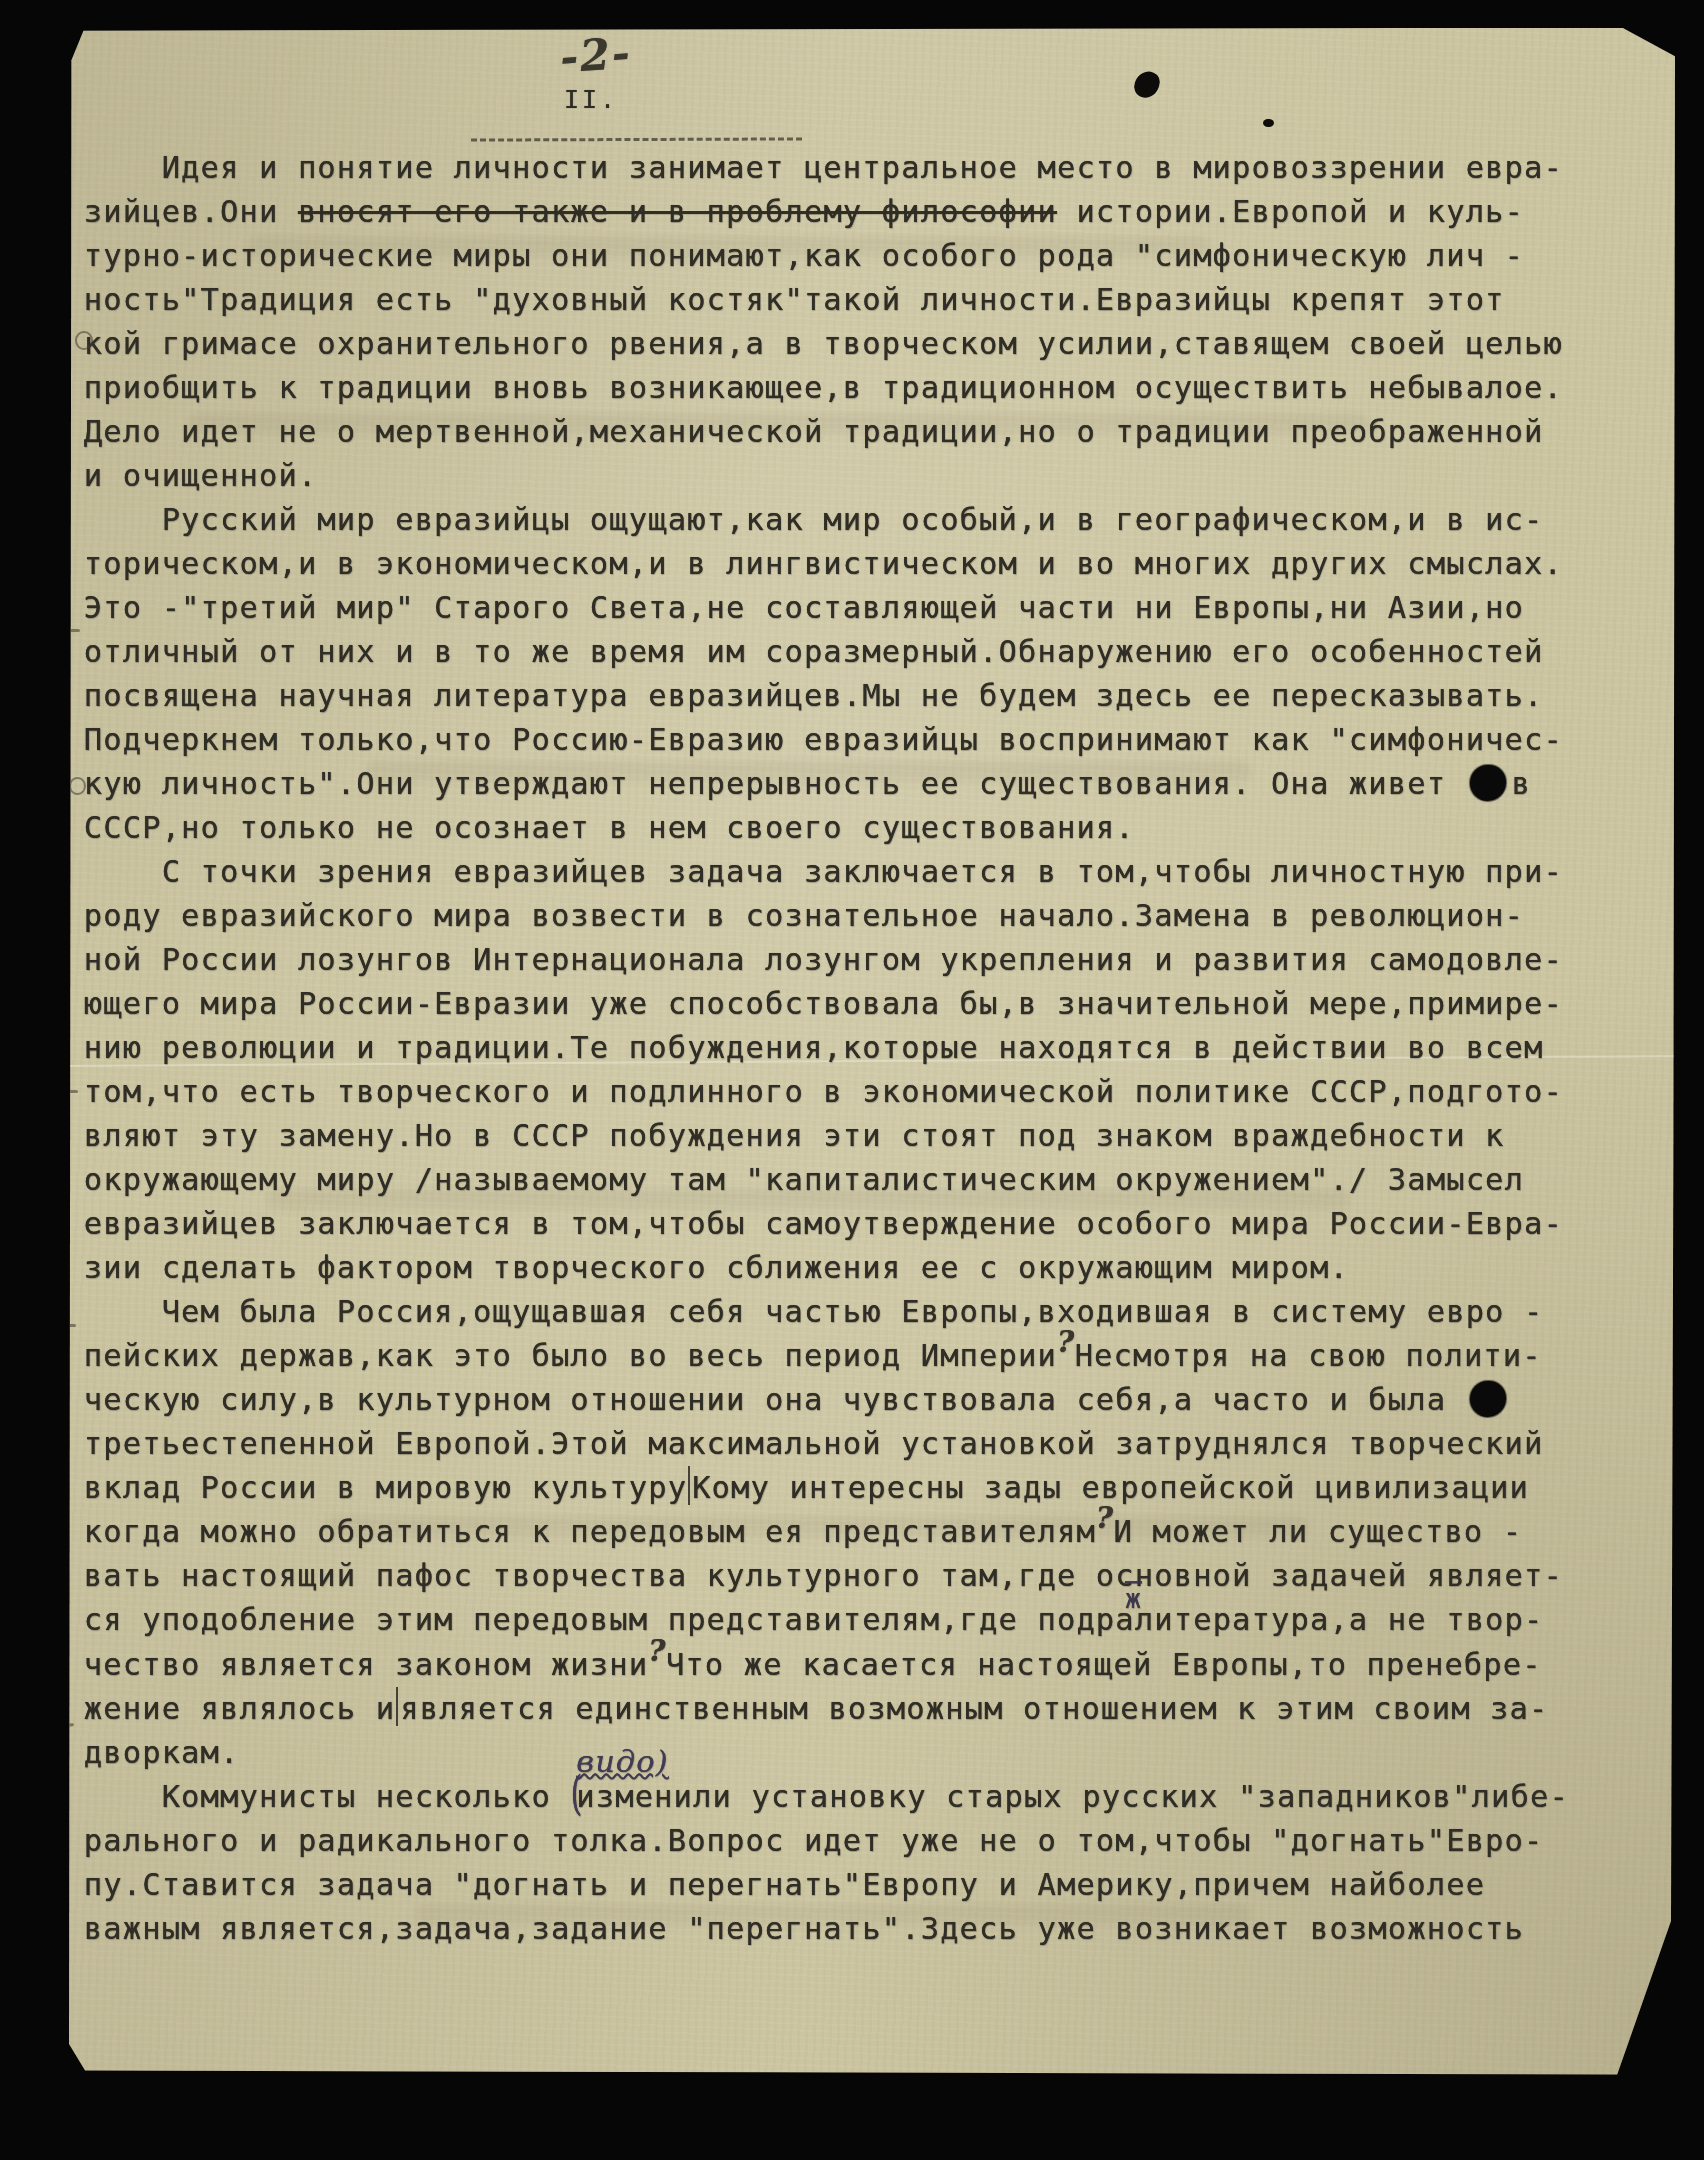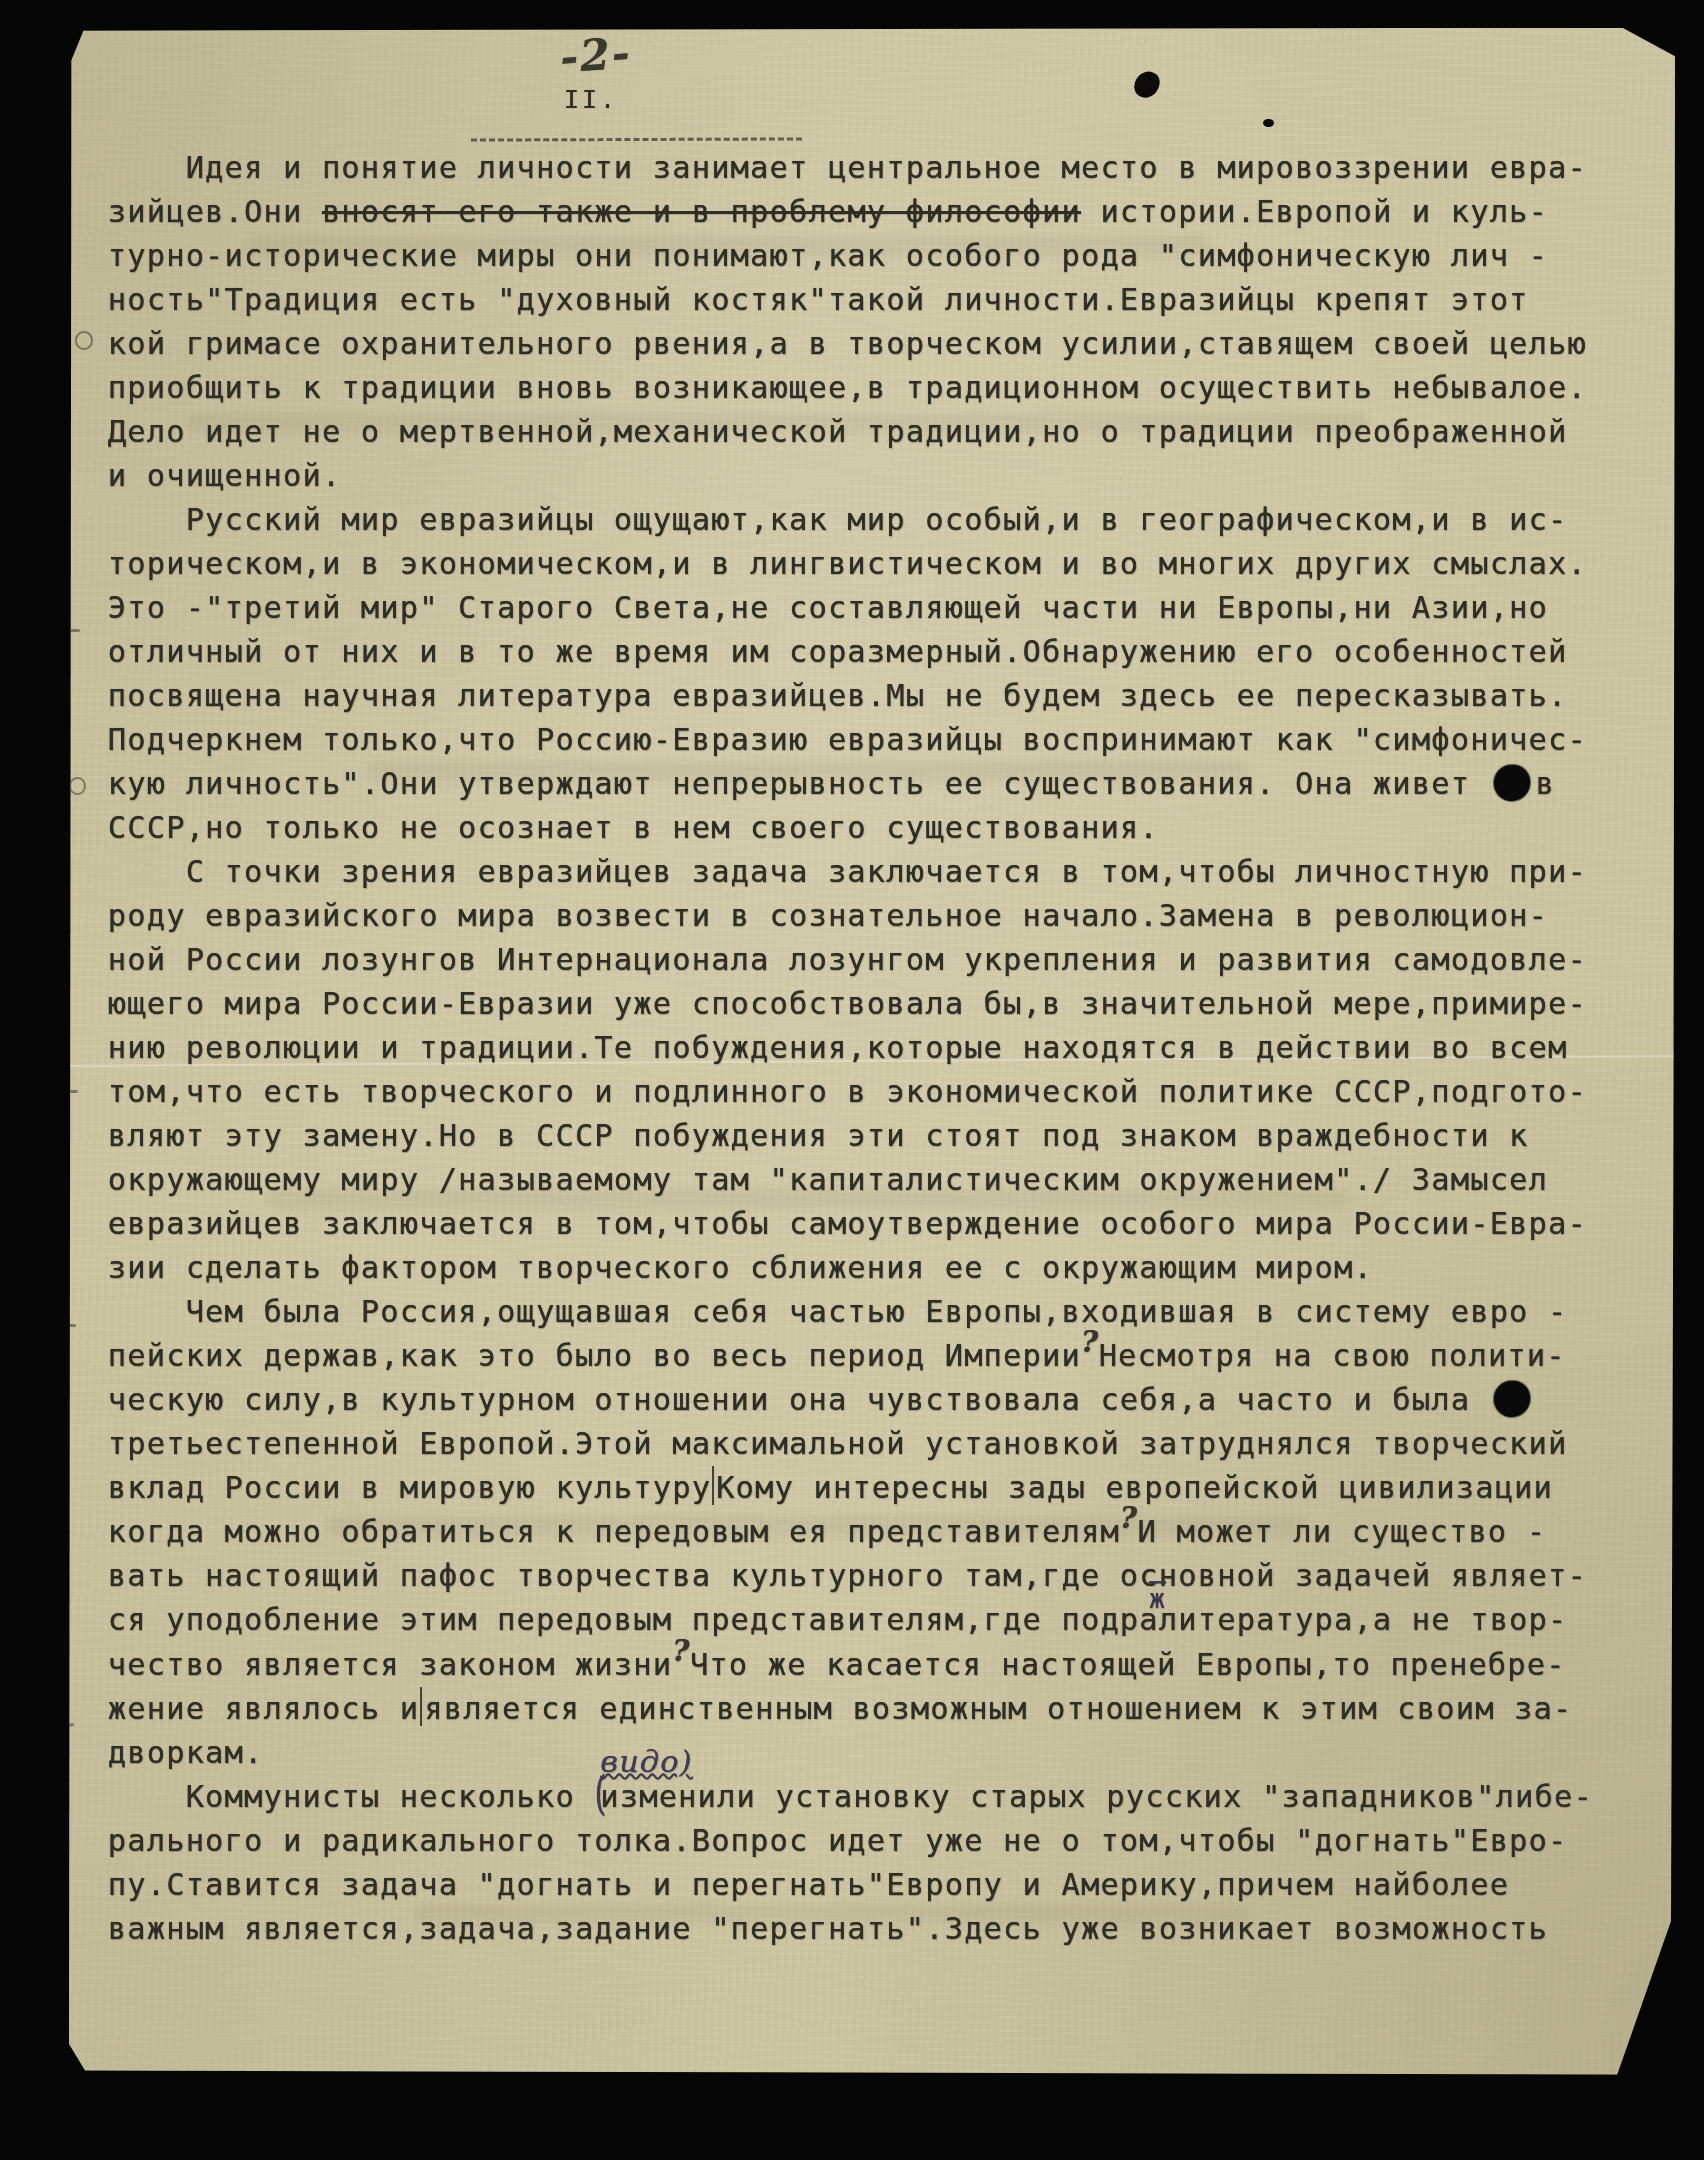--- a/index.html
+++ b/index.html
@@ -53,21 +53,20 @@
   }
   .content{
     position:absolute;left:14.8px;top:118px;width:1576px;
   }
   .line{
     white-space:pre;
     font-size:30.5px;line-height:44px;
     letter-spacing:1.1px;
     color:#2f2d25;
     text-shadow:0 0 0.7px rgba(47,45,37,0.85), 0.6px 0.6px 1px rgba(47,45,37,0.28);
-    margin-left:24px;
   }
   .seg-strike{
     text-decoration:line-through;
     text-decoration-thickness:2.5px;
     text-decoration-color:rgba(48,45,36,0.9);
   }
   .seg-sup{
     display:inline-block;width:17.7px;overflow:visible;
     transform:translateY(-13.8px);
     font-family:"DejaVu Serif", serif;font-style:italic;font-weight:bold;

